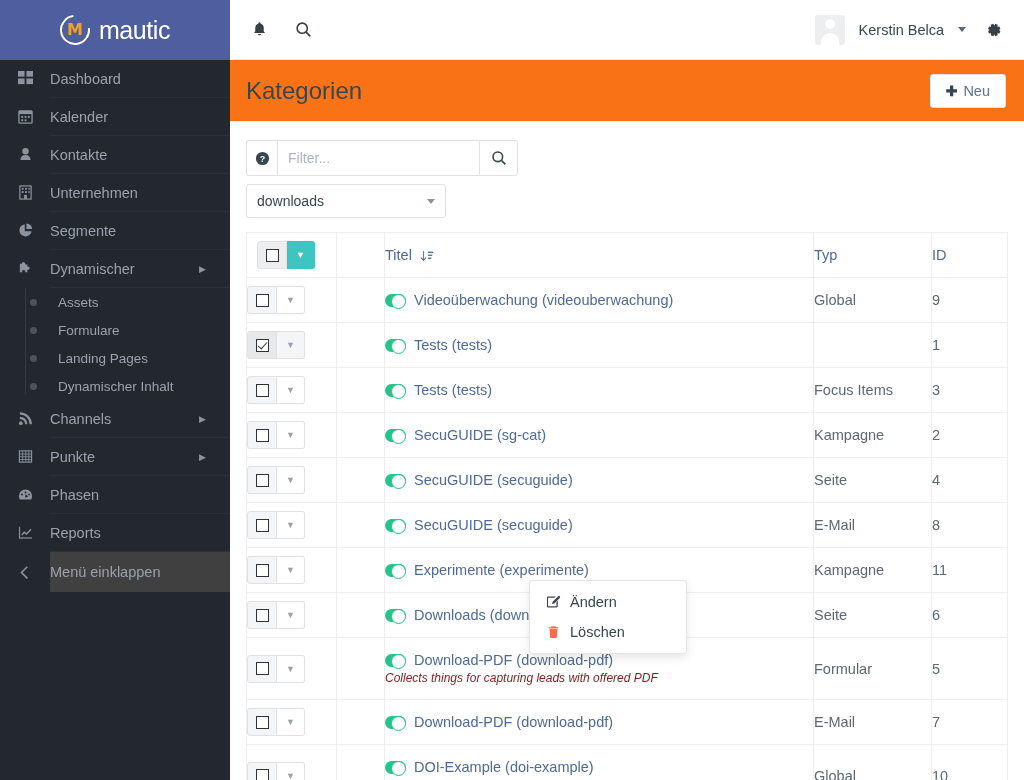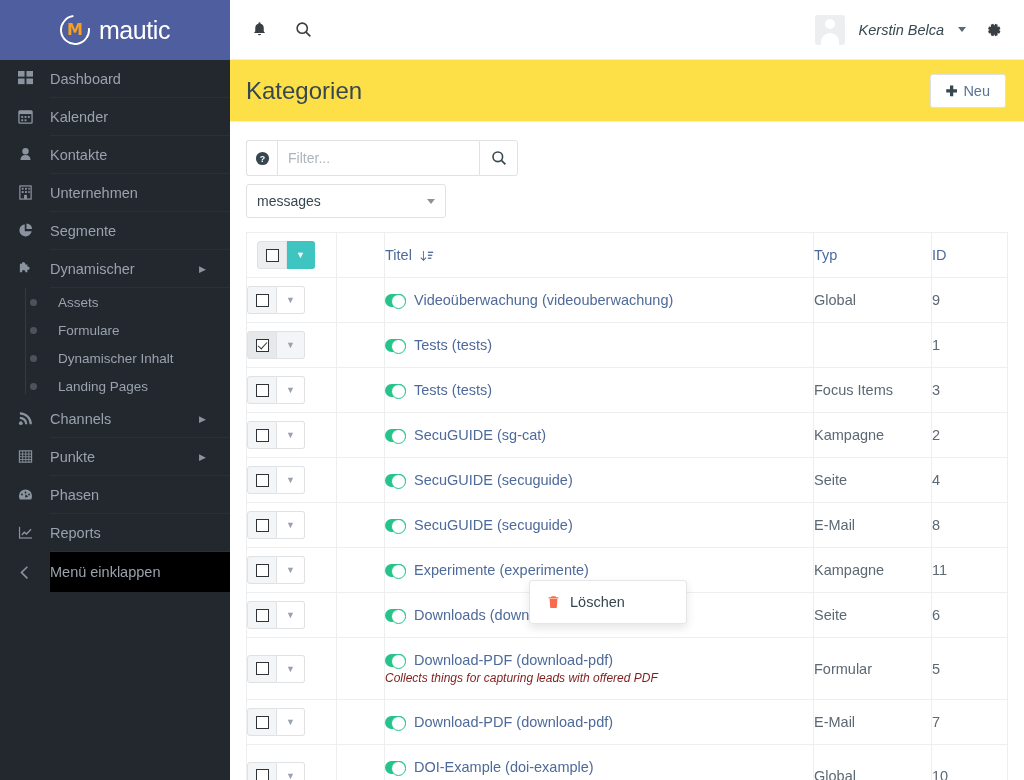--- a/index.html
+++ b/index.html
@@ -97,21 +97,21 @@
   }
   .sub-group { position: relative; }
   .sub-group:before {
     content: "";
     position: absolute;
     left: 25px; top: 0; bottom: 6px;
     width: 1px;
     background: #343a43;
   }
   .nav-item.collapse-item {
-    background: #000000;
+    background: #404040;
     border-bottom: none;
     height: 40px;
   }
   svg.nico { width: 15px; height: 15px; fill: #8b939e; }
 
   
   #main {
     flex: 1;
     height: 780px;
     background: #ffffff;
@@ -132,21 +132,21 @@
   .topbar-left { display: flex; align-items: center; gap: 18px; }
   .tb-icon {
     width: 26px; height: 26px;
     display: flex; align-items: center; justify-content: center;
     color: #3a3f45;
     cursor: pointer;
   }
   .tb-icon svg { fill: #3a3f45; }
   .topbar-right {
     margin-left: auto;
-    display: flex; align-items: center; gap: 14px; font-style: italic;
+    display: flex; align-items: center; gap: 14px;
   }
   .avatar {
     width: 30px; height: 30px;
     background: #eceef0;
     border-radius: 3px;
     display: flex; align-items: flex-end; justify-content: center;
     overflow: hidden;
     position: relative;
   }
   .avatar .head {
@@ -164,21 +164,21 @@
   }
   .caret-down {
     width: 0; height: 0;
     border-left: 4px solid transparent;
     border-right: 4px solid transparent;
     border-top: 5px solid #5c6873;
   }
   .gear { cursor: pointer; }
 
   .page-head {
-    background: #fde047;
+    background: #f97316;
     border-bottom: 1px solid #eceef0;
     padding: 0 18px 0 16px;
     height: 62px;
     display: flex;
     align-items: center;
     flex: 0 0 62px;
   }
   .page-title {
     font-size: 24px;
     color: #37474f;
@@ -495,25 +495,25 @@
       <div class="nav-item sub">
         <span class="dot"></span>
         <span class="lbl">Assets</span>
       </div>
       <div class="nav-item sub">
         <span class="dot"></span>
         <span class="lbl">Formulare</span>
       </div>
       <div class="nav-item sub">
         <span class="dot"></span>
-        <span class="lbl">Dynamischer Inhalt</span>
+        <span class="lbl">Landing Pages</span>
       </div>
       <div class="nav-item sub">
         <span class="dot"></span>
-        <span class="lbl">Landing Pages</span>
+        <span class="lbl">Dynamischer Inhalt</span>
       </div>
     </div>
 
 
     <div class="nav-item">
       <span class="ico">
         <svg class="nico" viewBox="0 0 16 16">
             <circle cx="3" cy="13" r="2"></circle>
             <path d="M2 8.4a5.6 5.6 0 0 1 5.6 5.6H10A8 8 0 0 0 2 6z"></path>
             <path d="M2 3.6A10.4 10.4 0 0 1 12.4 14h2.4A12.8 12.8 0 0 0 2 1.2z"></path>
@@ -616,21 +616,21 @@
       </div>
       <input class="ig-input" type="text" value="" placeholder="Filter..." style="">
       <div class="ig-btn">
         <svg width="16" height="16" viewBox="0 0 16 16">
             <circle cx="6.8" cy="6.8" r="4.8" fill="none" stroke="#37474f" stroke-width="1.6"></circle>
             <path d="M10.4 10.4l4 4" stroke="#37474f" stroke-width="1.7" fill="none"></path>
           </svg>
       </div>
     </div>
     <div class="select-wrap">
-      <span>messages</span>
+      <span>downloads</span>
       <span class="sel-caret"></span>
     </div>
   </div>
 
   <div class="table-wrap">
     <table class="grid">
       <colgroup>
         <col class="col-sel">
           <col class="col-color">
           <col class="col-title">
@@ -852,20 +852,29 @@
               </div>
               <div class="sub-desc">Alle Testfälle rund um DOI</div>
             </td>
             <td class="cell-typ">Global</td>
             <td class="cell-id">10</td>
           </tr>
         </tbody>
     </table>
 
     <div class="ctx-menu">
+      <div class="ctx-item">
+        <span class="ci">
+          <svg width="14" height="14" viewBox="0 0 16 16">
+              <path d="M1.2 3.2h7.4l1.5-1.5H1.2a1.5 1.5 0 0 0-1.5 1.5v9.6a1.5 1.5 0 0 0 1.5 1.5h9.6a1.5 1.5 0 0 0 1.5-1.5V6.4l-1.5 1.5v4.9H1.2z" fill="#37474f"></path>
+              <path d="M14.6 1.3a1.3 1.3 0 0 0-1.8 0L6.4 7.6l-.6 2.6 2.6-.6 6.2-6.3a1.3 1.3 0 0 0 0-1.9z" fill="#37474f"></path>
+            </svg>
+        </span>
+        <span>Ändern</span>
+      </div>
       <div class="ctx-item danger">
         <span class="ci">
           <svg width="13" height="14" viewBox="0 0 16 16">
               <path d="M5.6 0.8h4.8l.8 1.2H14v1.6H2V2h2.8zM3.2 4.4h9.6l-.7 10a1.2 1.2 0 0 1-1.2 1.1H5.1a1.2 1.2 0 0 1-1.2-1.1z" fill="#f86b4f"></path>
             </svg>
         </span>
         <span>Löschen</span>
       </div>
     </div>
   </div>

